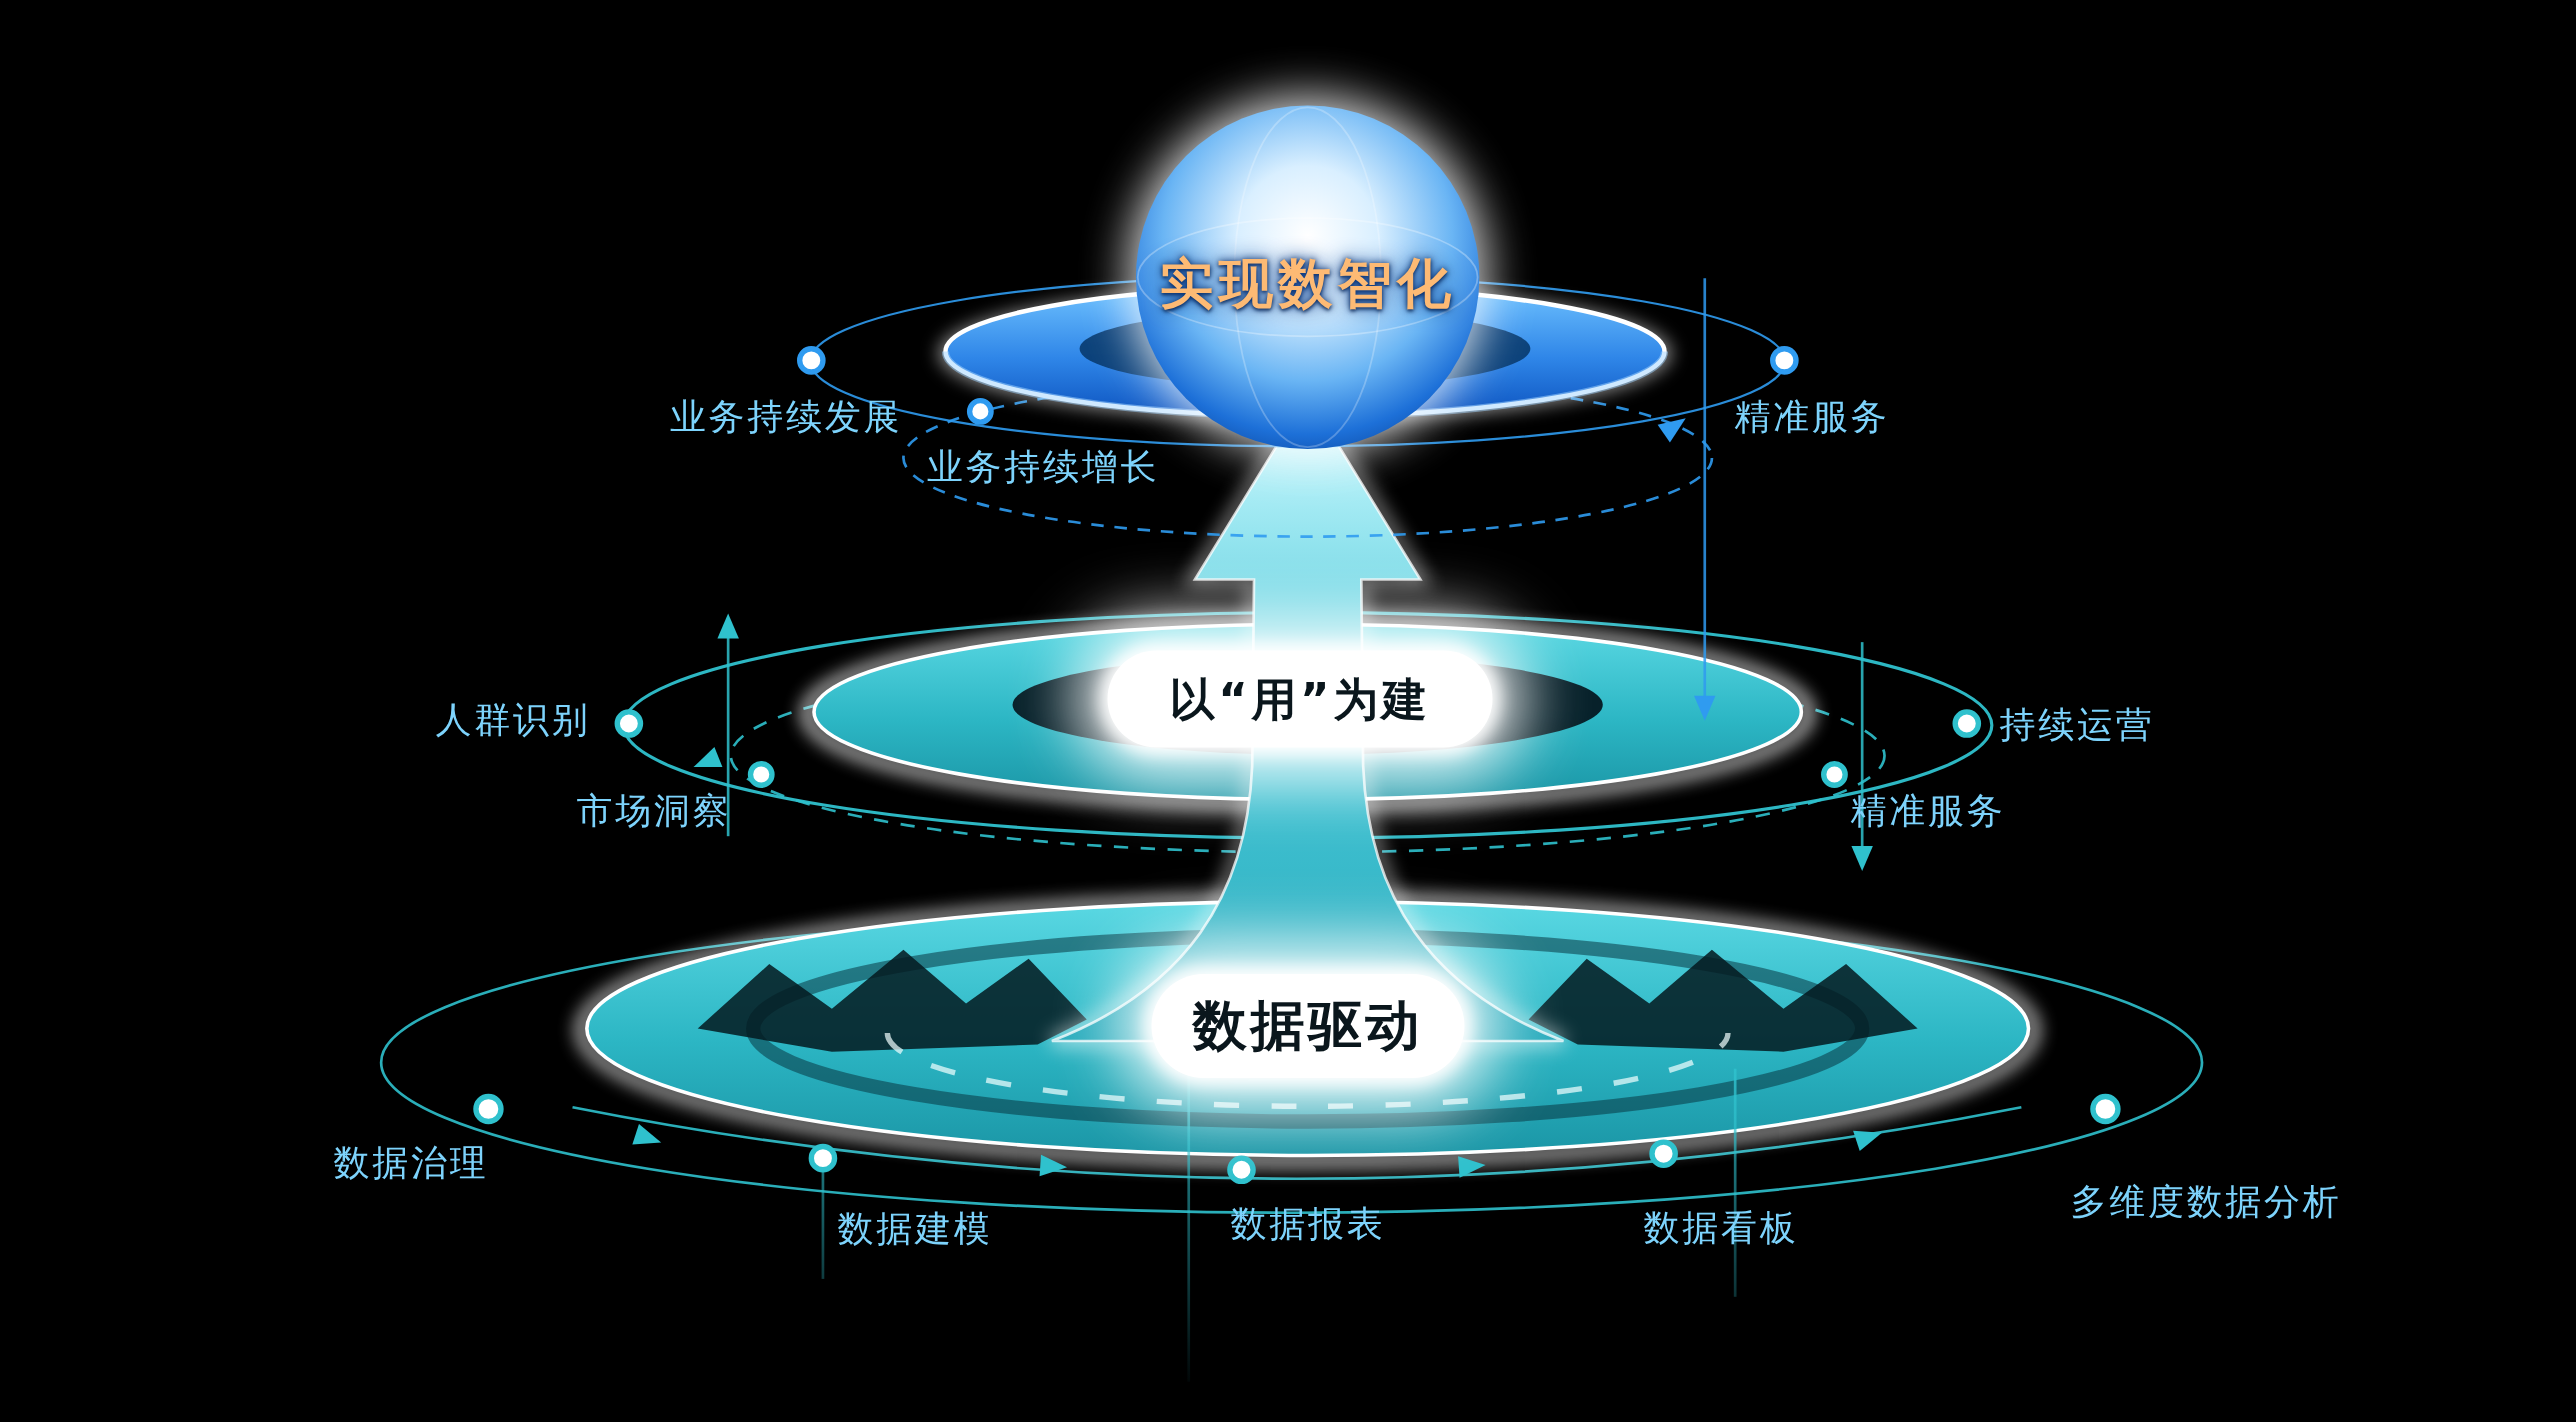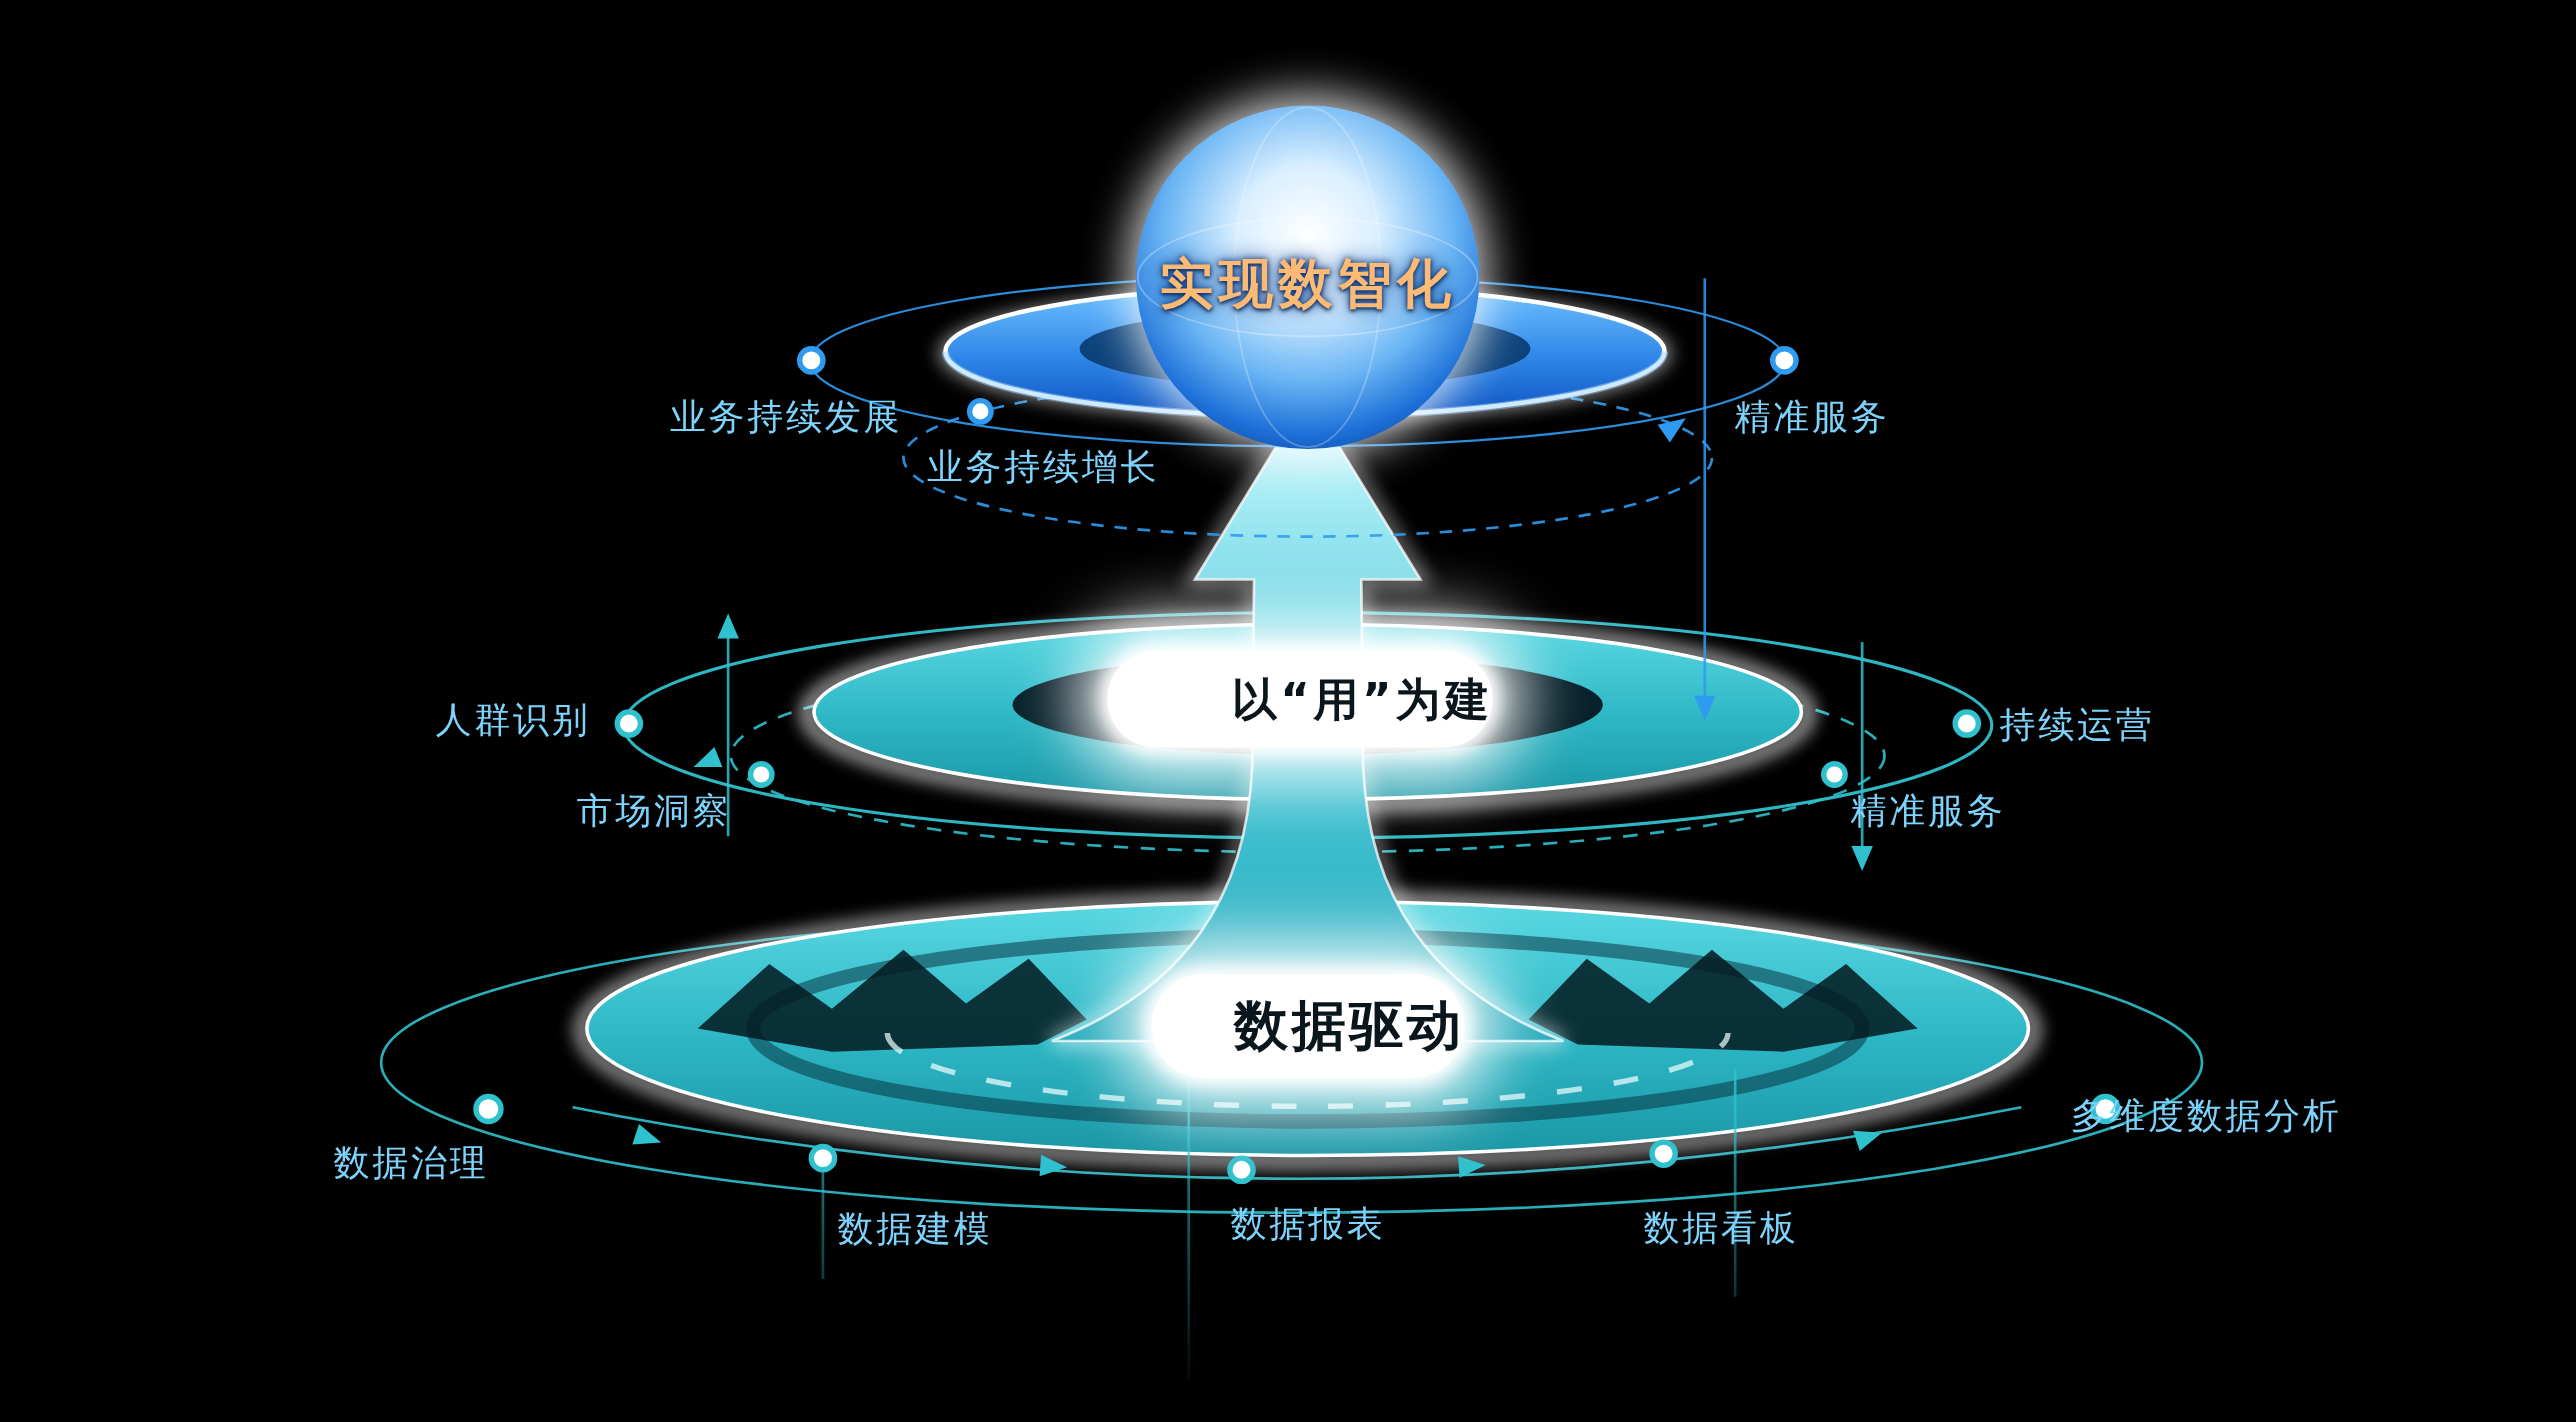--- a/index.html
+++ b/index.html
@@ -14,21 +14,21 @@
   }
   .title-top{
     position:absolute;transform:translate(-50%,-50%);
     color:#fdba74;font-size:54px;font-weight:bold;letter-spacing:5.4px;white-space:nowrap;
     text-shadow:0 0 19.7px rgba(8,64,150,.95),0 0 7.2px rgba(4,34,84,.9),0 2.7px 3.6px rgba(3,24,60,.8);
   }
   .plaque{
     position:absolute;transform:translate(-50%,-50%);
     background:#ffffff;border-radius:72px;
     box-shadow:0 0 63px 34px rgba(255,255,255,.88),0 0 16px 7.2px rgba(255,255,255,.95);
-    display:flex;align-items:center;justify-content:flex-end;white-space:nowrap;
+    display:flex;align-items:center;justify-content:center;white-space:nowrap;
   }
   .plaque .txt{color:#0a161c;font-weight:bold;letter-spacing:3.6px;}
   .plaque-mid{left:1300px;top:699px;width:385px;height:97px;}
   .plaque-mid .txt{font-size:45px;}
   .plaque-bottom{left:1308px;top:1026px;width:313px;height:104px;}
   .plaque-bottom .txt{font-size:54px;}
 </style>
 </head>
 <body>
 
@@ -161,16 +161,16 @@
 
   <div class="t-label" style="left:513px;top:720px;">人群识别</div>
   <div class="t-label" style="left:654px;top:811px;">市场洞察</div>
   <div class="t-label" style="left:2077px;top:725px;">持续运营</div>
   <div class="t-label" style="left:1928px;top:811px;">精准服务</div>
 
   <div class="t-label" style="left:411px;top:1163px;">数据治理</div>
   <div class="t-label" style="left:915px;top:1229px;">数据建模</div>
   <div class="t-label" style="left:1308px;top:1224px;">数据报表</div>
   <div class="t-label" style="left:1721px;top:1228px;">数据看板</div>
-  <div class="t-label" style="left:2206px;top:1116px;">多维度数据分析</div>
+  <div class="t-label" style="left:2206px;top:1202px;">多维度数据分析</div>
 
 </div>
 
 
 </body></html>

